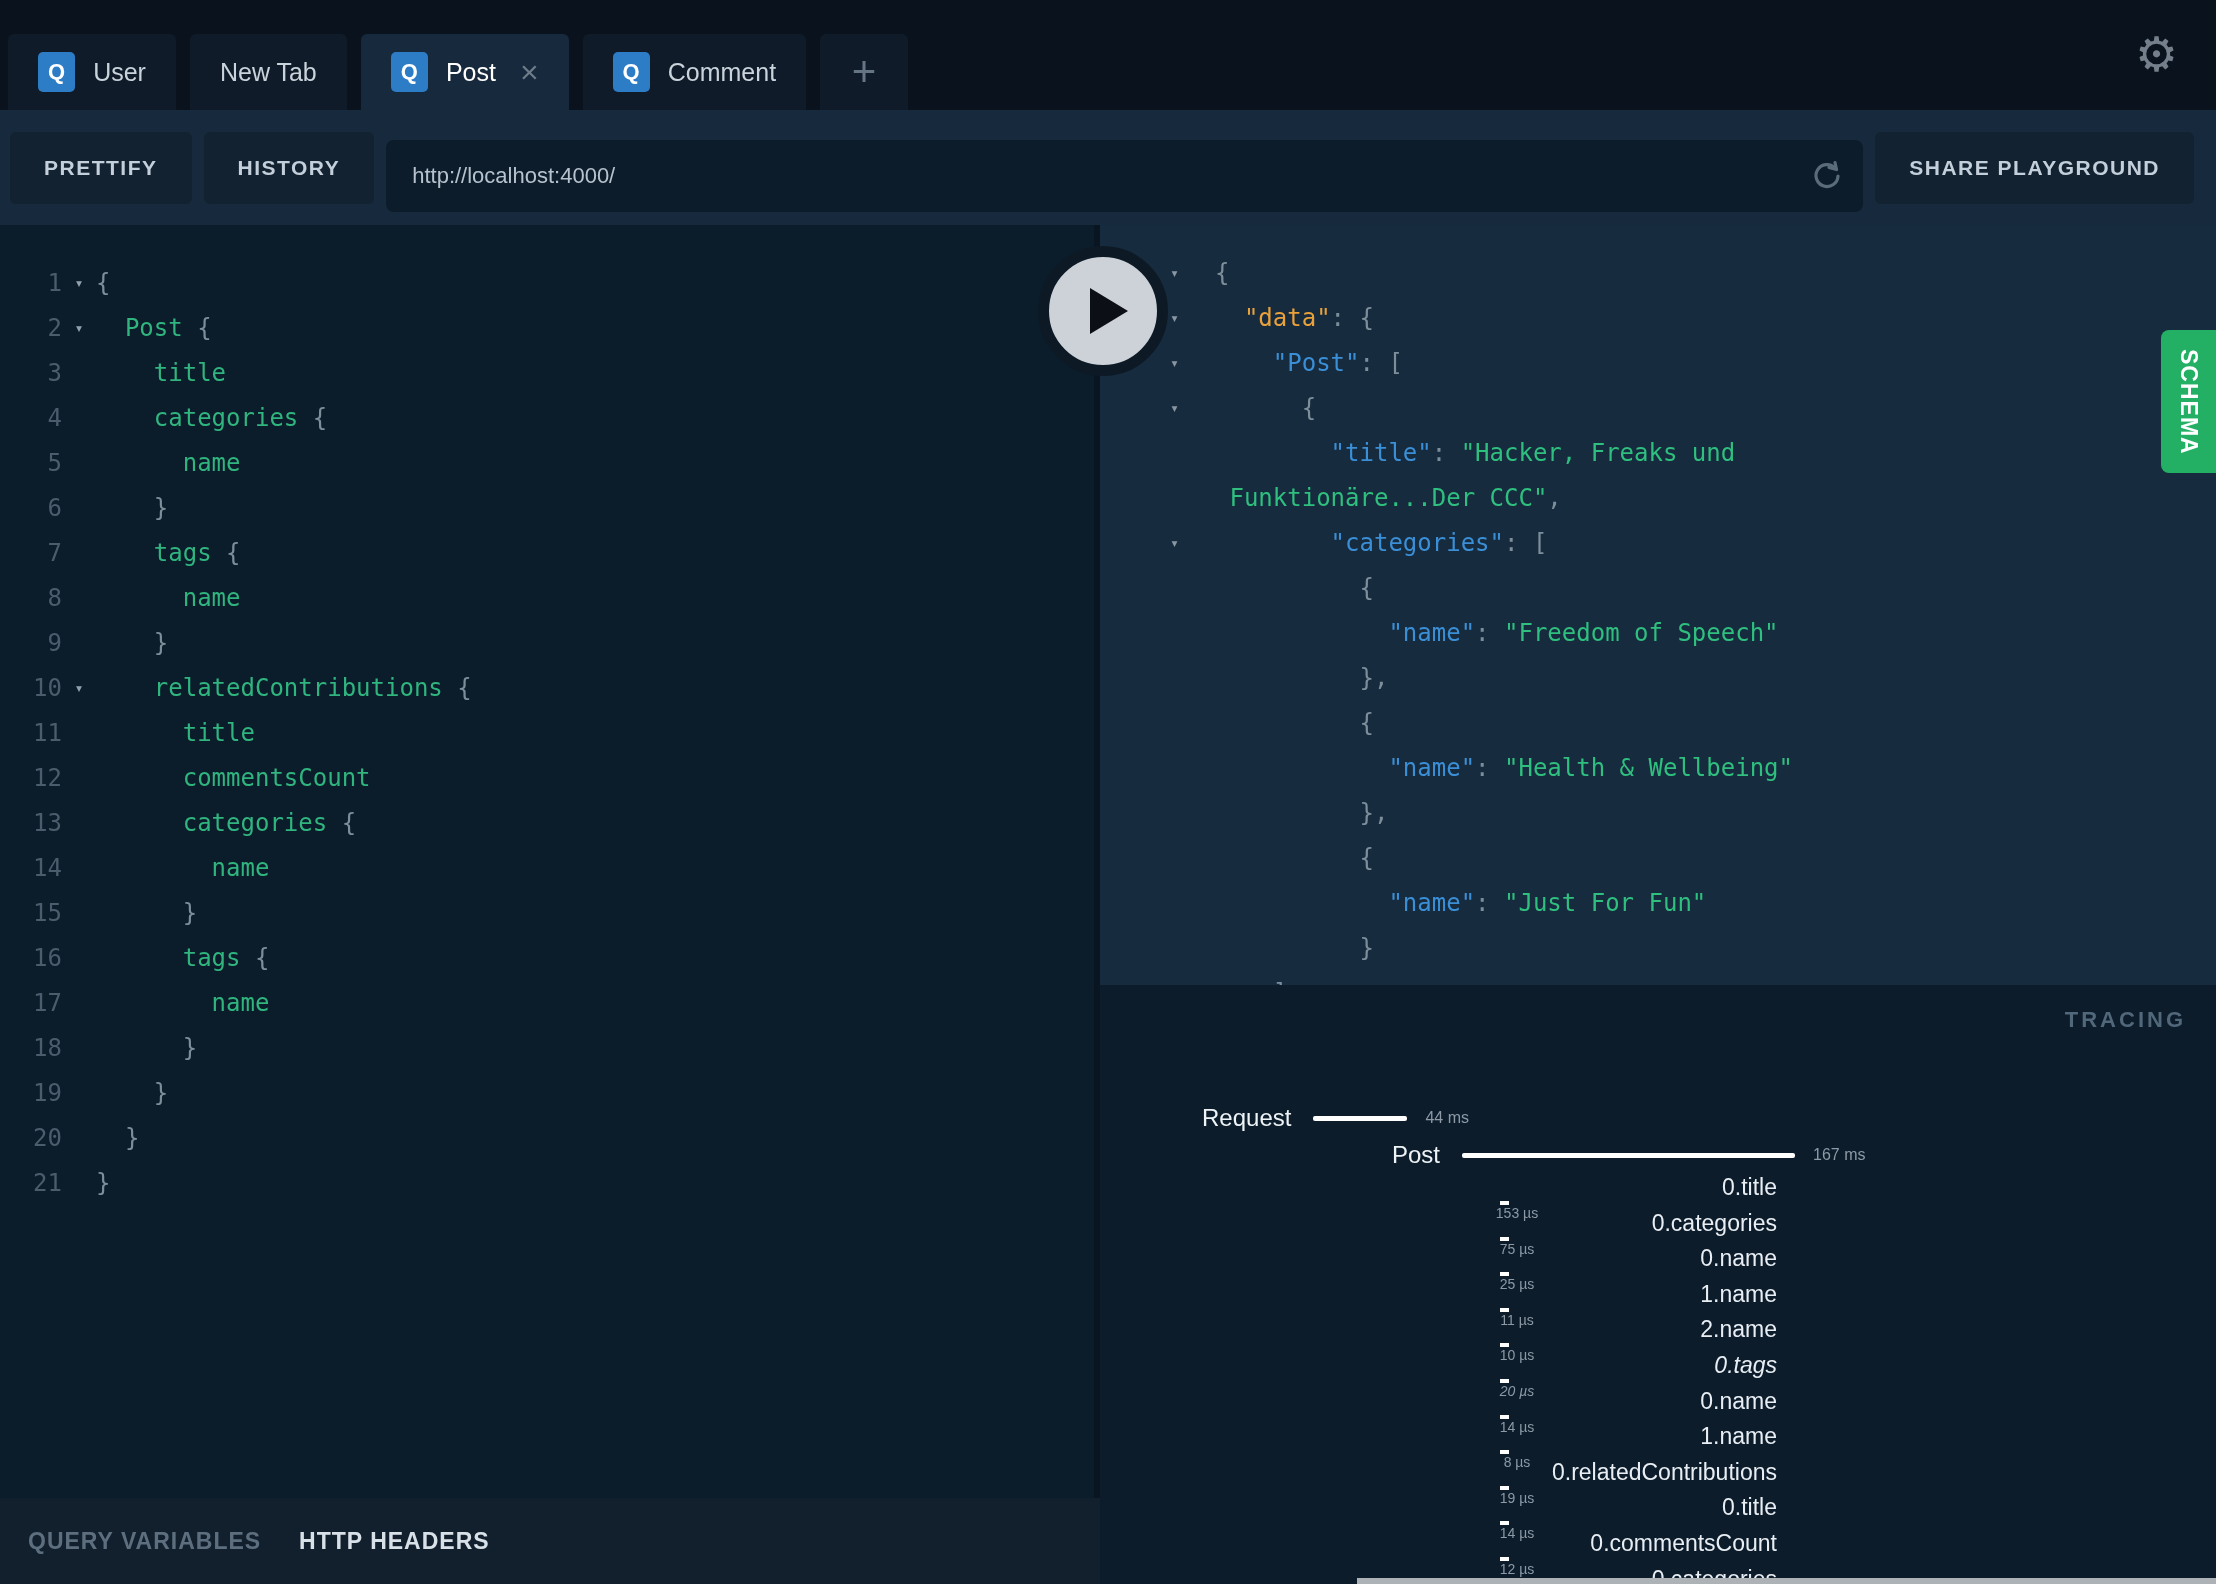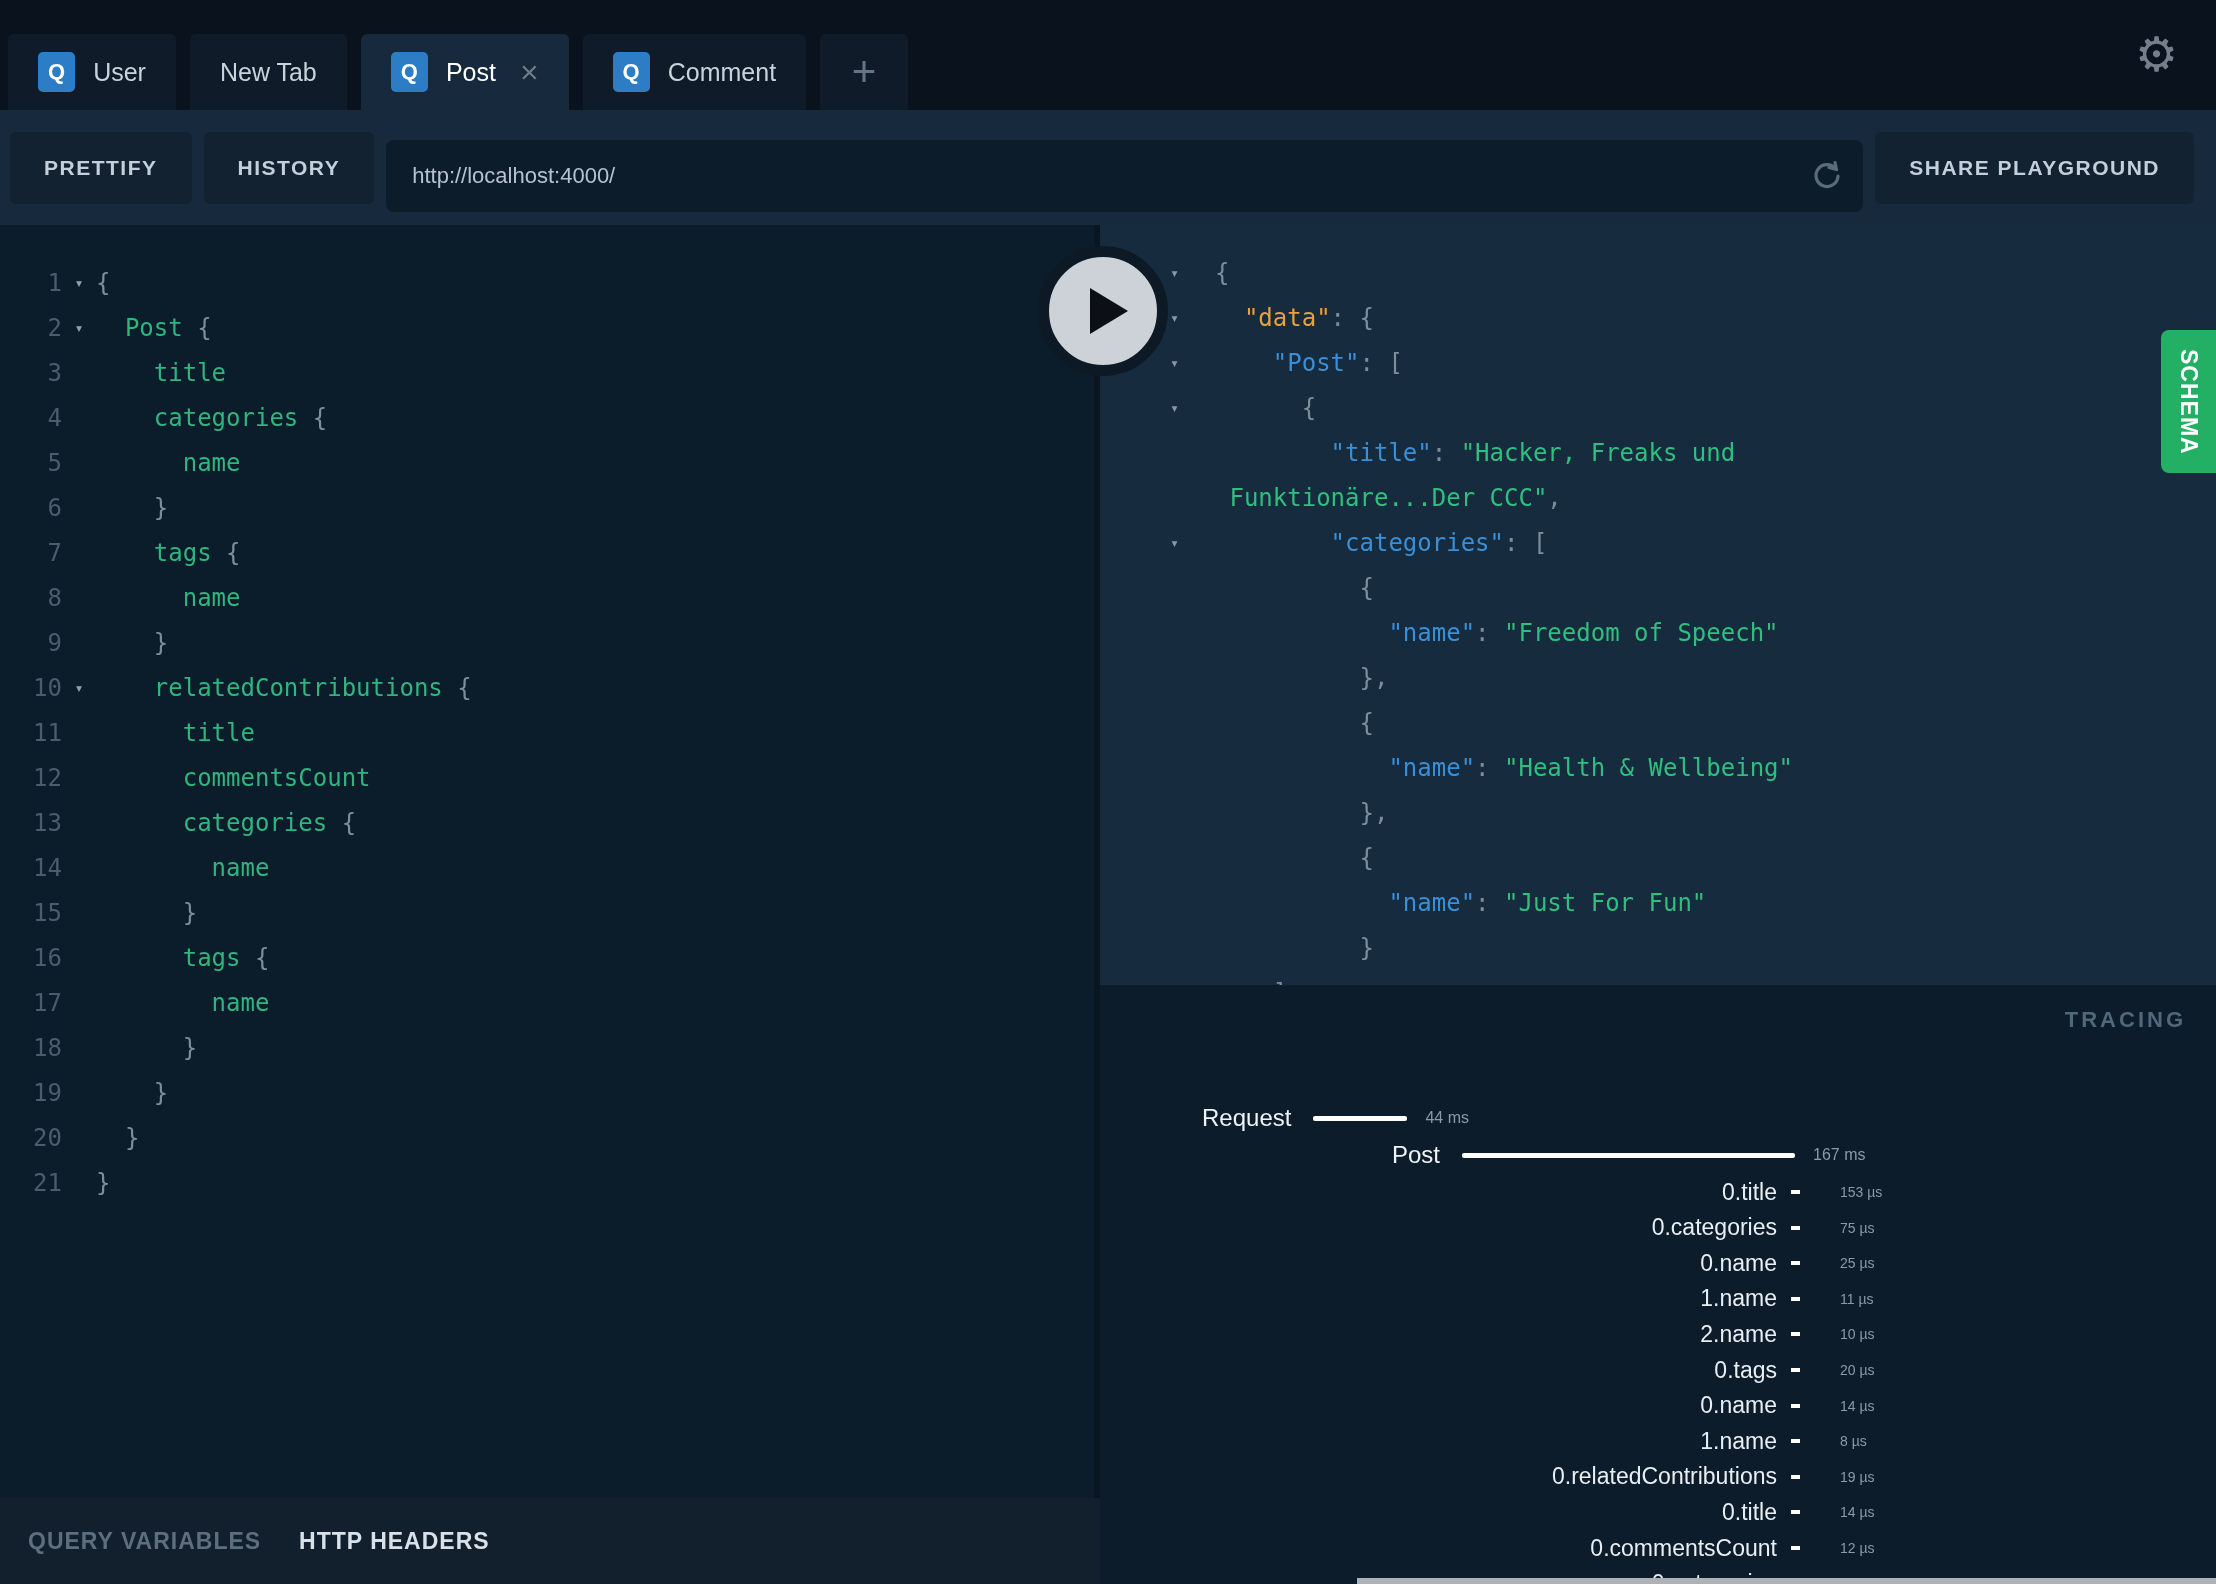--- a/index.html
+++ b/index.html
@@ -69,21 +69,21 @@
               border-radius:8px 0 0 8px;color:#fff;font-weight:bold;font-size:23px;letter-spacing:1px;
               writing-mode:vertical-rl;display:flex;align-items:center;justify-content:center;cursor:pointer;z-index:6;}
 
   
   .tracing-title{position:absolute;top:22px;right:30px;color:#51677a;font-size:22px;
                  font-weight:bold;letter-spacing:3px;}
   .trace-span{position:absolute;display:flex;align-items:center;height:36px;}
   .trace-span .lbl{color:#eef3f6;font-size:24px;}
   .trace-span .bar{height:5px;background:#ffffff;border-radius:2px;margin:0 18px 0 22px;}
   .trace-span .val{color:#8d9aa6;font-size:16px;}
-  .trace-row{position:absolute;left:117px;display:flex;align-items:center;height:36px;}
+  .trace-row{position:absolute;left:117px;display:flex;align-items:center;height:36px;flex-direction:column;}
   .trace-row .lbl{width:560px;text-align:right;color:#e8eef3;font-size:23px;flex:none;}
   .trace-row .dash{width:9px;height:4px;background:#ffffff;margin-left:14px;flex:none;}
   .trace-row .val{margin-left:40px;color:#8d9aa6;font-size:14px;white-space:nowrap;}
   .hscroll{position:absolute;left:257px;bottom:0;height:6px;right:0;background:#adb2b6;}
 </style>
 </head>
 <body>
 
 <div id="app">
 
@@ -350,21 +350,21 @@
         <div class="trace-row" style="top: 295.8px;">
           <span class="lbl">1.name</span>
           <span class="dash"></span>
           <span class="val">11 µs</span>
         </div>
         <div class="trace-row" style="top: 331.4px;">
           <span class="lbl">2.name</span>
           <span class="dash"></span>
           <span class="val">10 µs</span>
         </div>
-        <div class="trace-row" style="top: 367px;">
+        <div class="trace-row" style="top: 367px; font-style: italic;">
           <span class="lbl">0.tags</span>
           <span class="dash"></span>
           <span class="val">20 µs</span>
         </div>
         <div class="trace-row" style="top: 402.6px;">
           <span class="lbl">0.name</span>
           <span class="dash"></span>
           <span class="val">14 µs</span>
         </div>
         <div class="trace-row" style="top: 438.2px;">

